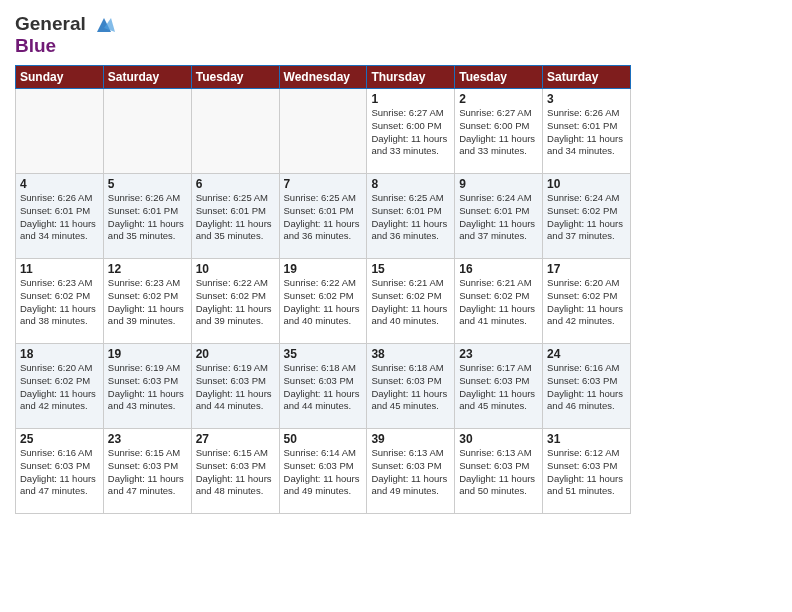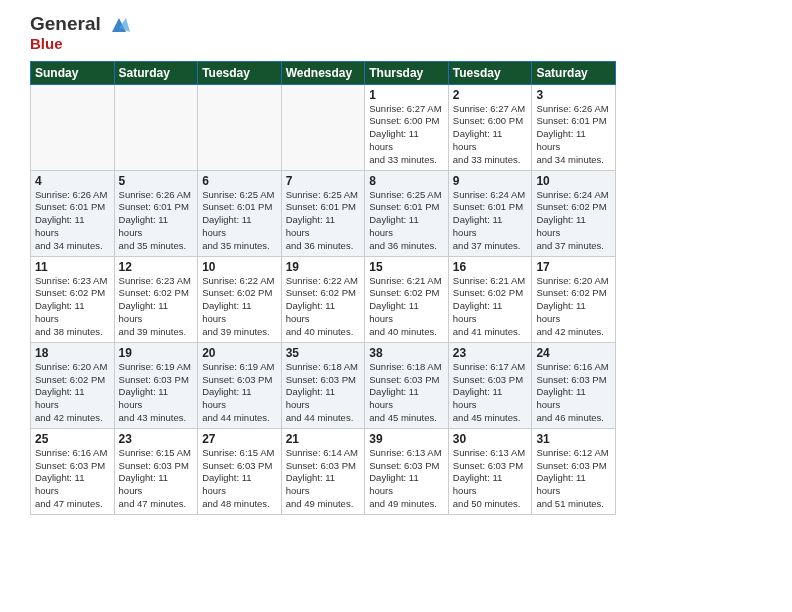--- a/index.html
+++ b/index.html
@@ -6,21 +6,21 @@
     body {
       width: 792px;
       height: 612px;
       font-family: Arial, sans-serif;
       background: #fff;
       overflow: hidden;
     }
     .page {
       width: 646px;
       height: 612px;
-      padding: 10px 30px;
+      padding: 10px 15px;
     }
     .header {
       display: flex;
       align-items: flex-start;
       justify-content: space-between;
       margin-bottom: 8px;
     }
     .logo {
       display: flex;
       align-items: center;
@@ -38,21 +38,21 @@
     .subtitle {
       font-size: 15px;
       color: #444;
     }
     .calendar {
       width: 100%;
       border-collapse: collapse;
       table-layout: fixed;
     }
     .calendar th {
-      background: #14532d;
+      background: #7f1d1d;
       color: #fff;
       font-size: 12px;
       font-weight: bold;
       padding: 4px 4px;
       text-align: left;
       border: 1px solid #1a6ebd;
     }
     .calendar td {
       border: 1px solid #ccc;
       vertical-align: top;
@@ -91,21 +91,21 @@
       <div>
         <div style="display:flex;align-items:center;">
           <div style="font-size:19px;font-weight:bold;color:#333;line-height:1.1;">
             <span style="color:#333;">General</span>
             <svg width="22" height="22" viewBox="0 0 22 22" style="vertical-align:middle;margin-left:2px;">
               <polygon points="4,18 11,4 18,18" fill="#1a6ebd" opacity="0.85"></polygon>
               <polygon points="11,14 18,4 22,18" fill="#4fa0e0" opacity="0.7"></polygon>
             </svg>
           </div>
         </div>
-        <div style="font-size:15px;font-weight:bold;color:#b91c1c;line-height:1.1;">Blue</div>
+        <div style="font-size:19px;font-weight:bold;color:#701a75;line-height:1.1;">Blue</div>
       </div>
     </div>
     <div class="title-block">
       <div class="month-title"></div>
       <div class="subtitle"></div>
     </div>
   </div>
 
   <table class="calendar">
     <thead>
@@ -235,21 +235,21 @@
           </td>
           <td>
             <span class="day-num">23</span>
             <div class="day-detail">Sunrise: 6:15 AM<br>Sunset: 6:03 PM<br>Daylight: 11 hours<br>and 47 minutes.</div>
           </td>
           <td>
             <span class="day-num">27</span>
             <div class="day-detail">Sunrise: 6:15 AM<br>Sunset: 6:03 PM<br>Daylight: 11 hours<br>and 48 minutes.</div>
           </td>
           <td>
-            <span class="day-num">21</span>
+            <span class="day-num">50</span>
             <div class="day-detail">Sunrise: 6:14 AM<br>Sunset: 6:03 PM<br>Daylight: 11 hours<br>and 49 minutes.</div>
           </td>
           <td>
             <span class="day-num">39</span>
             <div class="day-detail">Sunrise: 6:13 AM<br>Sunset: 6:03 PM<br>Daylight: 11 hours<br>and 49 minutes.</div>
           </td>
           <td>
             <span class="day-num">30</span>
             <div class="day-detail">Sunrise: 6:13 AM<br>Sunset: 6:03 PM<br>Daylight: 11 hours<br>and 50 minutes.</div>
           </td>

